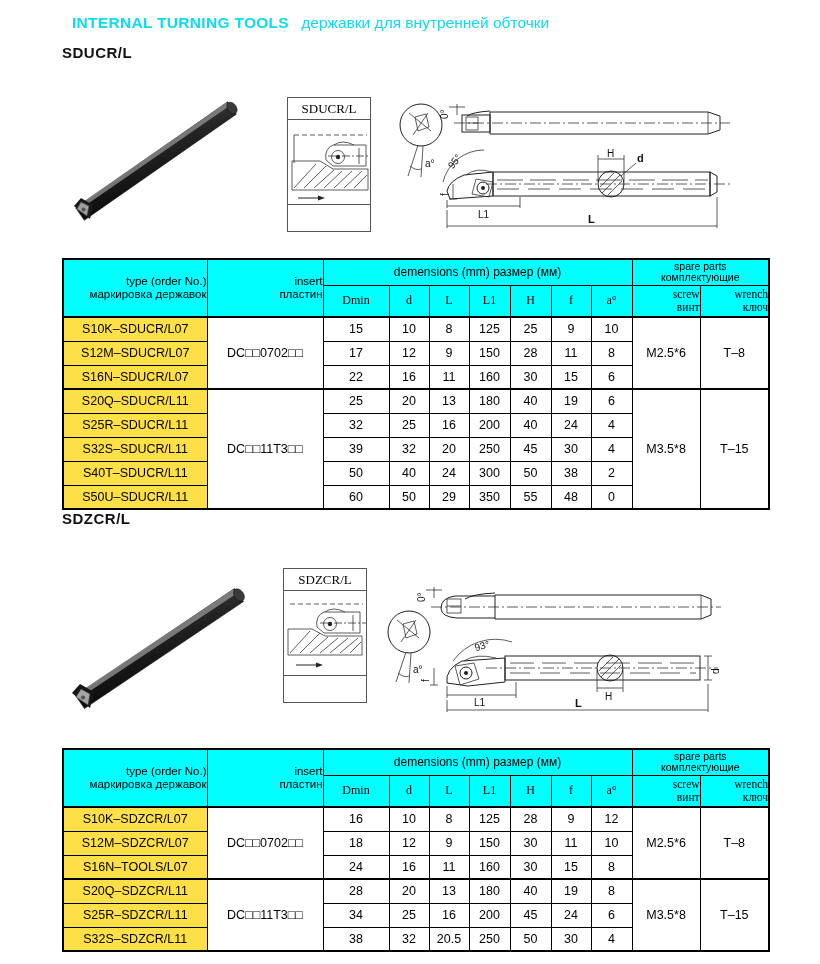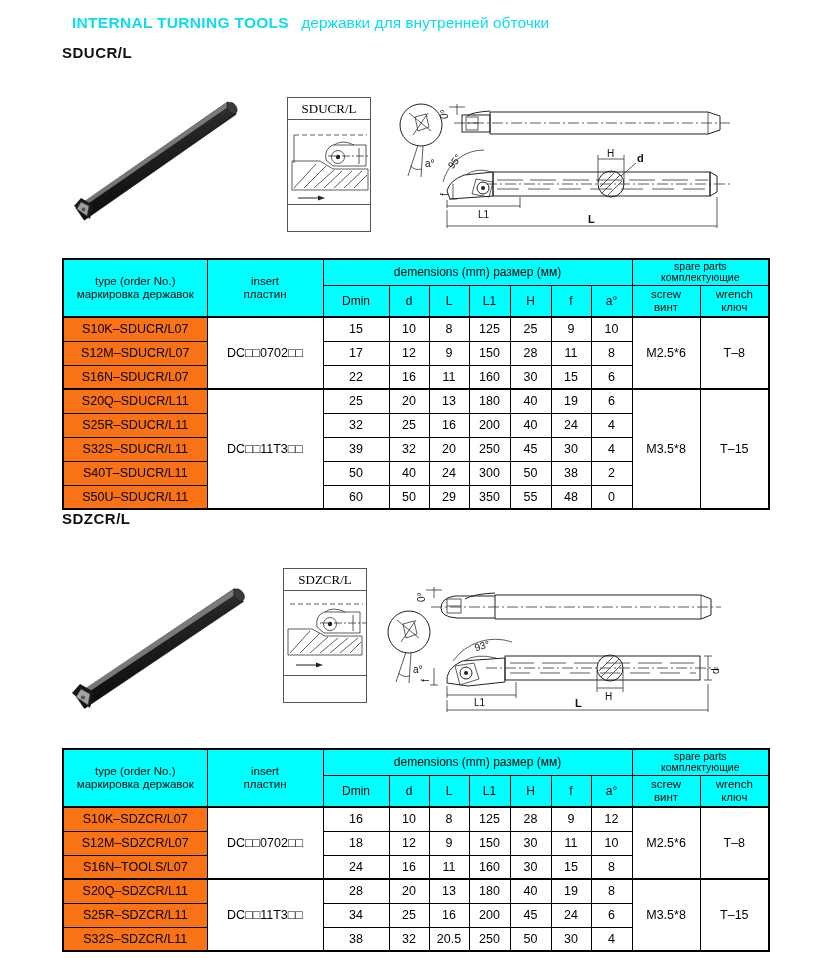--- a/index.html
+++ b/index.html
@@ -25,25 +25,25 @@
   .opbox-foot{position:absolute;left:0;right:0;bottom:0;height:26px;border-top:1px solid #555;}
 
   
   table.tbl{position:absolute;left:62px;width:706px;border-collapse:collapse;table-layout:fixed;
             border:2px solid #000;background:#fff;}
   .tbl th,.tbl td{border:1px solid #000;text-align:center;vertical-align:middle;padding:0;
                   font-weight:normal;font-size:12px;overflow:hidden;}
   .tbl thead th{background:#00ffff;}
   .tbl thead tr.hr1 th{border-bottom:1px solid #000;}
   .tbl thead{border-bottom:2px solid #000;}
-  tr.hr1{height:26px;} tr.hr2{height:32px;}
+  tr.hr1{height:26px;} tr.hr2{height:32px;font-family:Liberation Serif, serif;}
   .tbl tbody tr{height:24px;}
-  .h2l{font-size:11.5px;line-height:13px;}
+  .h2l{font-size:11.5px;line-height:13px;text-align:right;}
   .hsmall{font-size:10.5px;line-height:11.5px;}
-  td.tcol{background:#f97316;font-size:12.5px;}
+  td.tcol{background:#fde047;font-size:12.5px;}
   td.num{font-size:12.5px;}
   td.ins{font-size:12.5px;font-family:"Liberation Sans","DejaVu Sans",sans-serif;margin-left:48px;}
   td.sp{font-size:12.5px;margin-top:16px;}
   tr.gstart td{border-top:2px solid #000;}
 </style>
 </head>
 <body>
 
 <div class="page-title">
   <span class="title-en">INTERNAL TURNING TOOLS</span>

